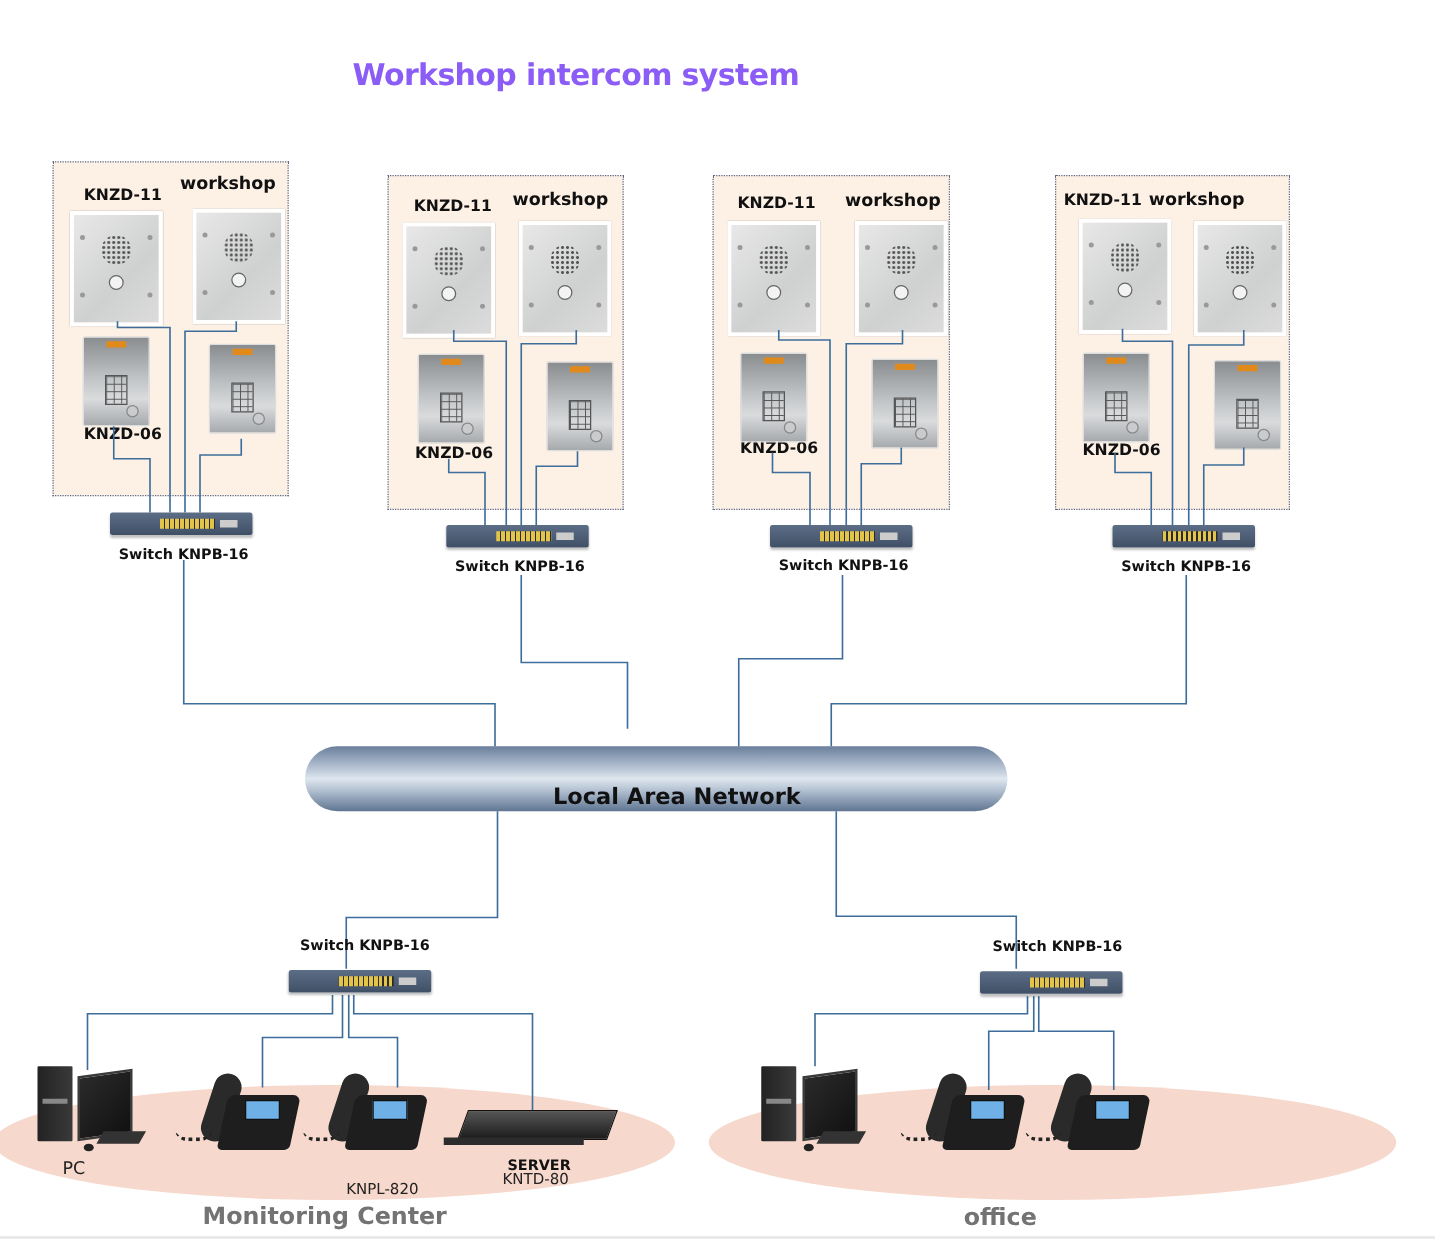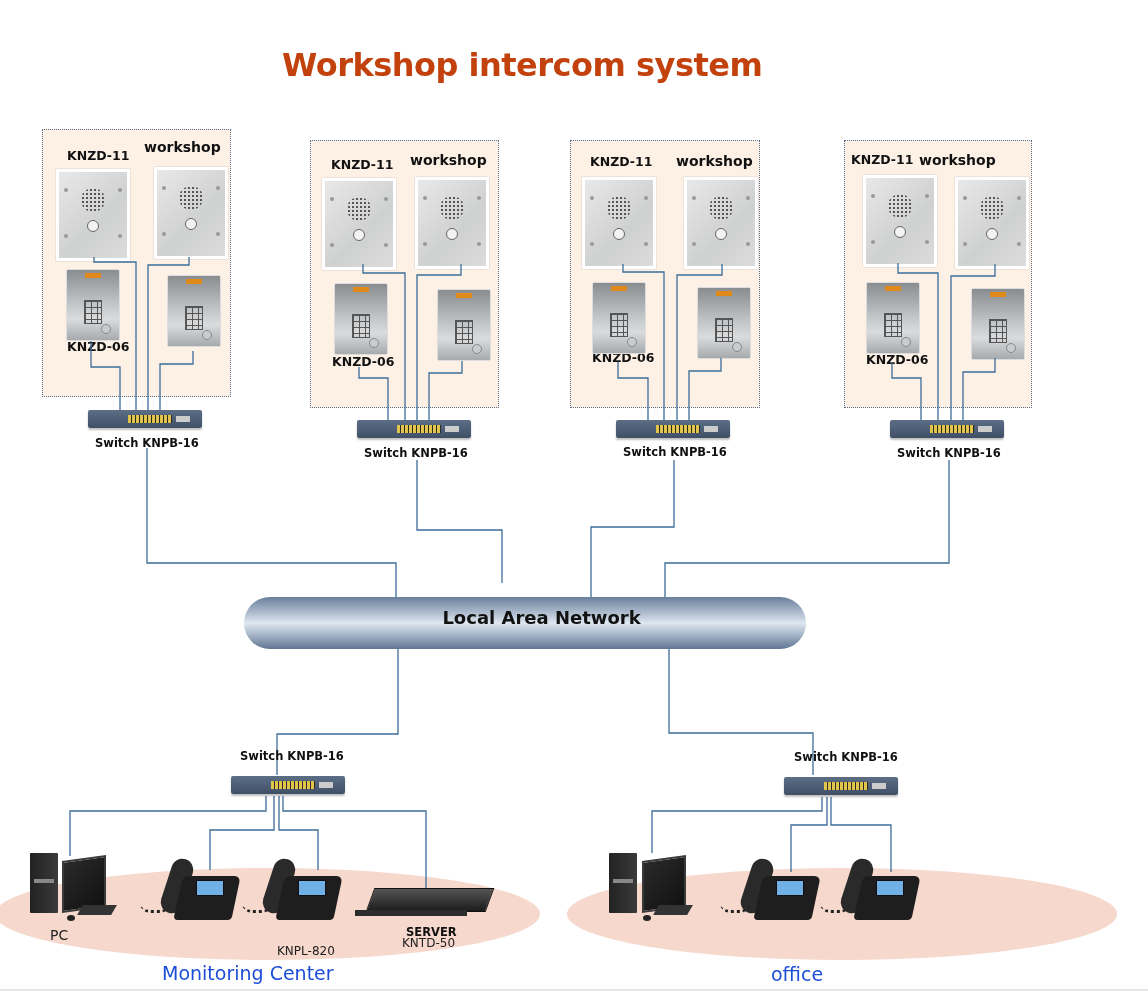--- a/index.html
+++ b/index.html
@@ -1,41 +1,41 @@
 <!DOCTYPE html>
 <html><head>
 <meta charset="utf-8">
 <style>
   html, body { margin:0; padding:0; background:#ffffff; }
   body { width:1148px; height:992px; position:relative; overflow:hidden; font-family:"DejaVu Sans", sans-serif; }
   .abs { position:absolute; }
-  #title { left:282px; top:46px; font-size:32px; font-weight:bold; color:#c2410c; letter-spacing:-0.5px; white-space:nowrap; }
+  #title { left:282px; top:46px; font-size:24px; font-weight:bold; color:#8b5cf6; letter-spacing:-0.5px; white-space:nowrap; }
   .zone { position:absolute; background:#fdf1e6; border:1.5px dotted #5a6b8a; box-sizing:border-box; }
   .lbl { position:absolute; font-size:12.5px; font-weight:bold; color:#111; white-space:nowrap; }
   .lbl-ws { font-size:14px; }
   .sw-lbl { position:absolute; font-size:11.5px; font-weight:bold; color:#111; white-space:nowrap; }
   .plain-lbl { position:absolute; font-size:12px; color:#222; white-space:nowrap; }
   .knzd11 { position:absolute; width:68px; height:86px; background:linear-gradient(135deg,#e8e8e8,#cfd0d0 60%,#dcdcdc); border:3px solid #fff; box-shadow:0 0 1px #999; }
   .knzd11 .grill { position:absolute; left:22px; top:16px; width:24px; height:24px; border-radius:50%;
       background-image:radial-gradient(#555 1px, transparent 1.3px); background-size:4px 4px; }
   .knzd11 .btn { position:absolute; left:28px; top:48px; width:12px; height:12px; border-radius:50%; background:#f3f3f3; border:1.5px solid #666; box-sizing:border-box; }
   .knzd11 .dot { position:absolute; width:4px; height:4px; border-radius:50%; background:#999; }
   .knzd06 { position:absolute; width:52px; height:70px; background:linear-gradient(180deg,#8a8d90,#bfc2c4 45%,#d9dbdd 70%,#a7aaad); border:1.5px solid #ddd; border-radius:2px; }
   .knzd06 .brand { position:absolute; left:18px; top:3px; width:16px; height:5px; background:#e08a1c; }
   .knzd06 .keys { position:absolute; left:17px; top:30px; width:18px; height:24px;
       background-image:linear-gradient(#555 1px, transparent 1px), linear-gradient(90deg,#555 1px, transparent 1px); background-size:6px 6px; border:1px solid #555; box-sizing:border-box; }
   .knzd06 .b2 { position:absolute; right:8px; bottom:6px; width:8px; height:8px; border-radius:50%; background:#c9cbcd; border:1px solid #888; }
   .switch { position:absolute; width:114px; height:18px; background:linear-gradient(180deg,#5c6e86,#3f4f66); border-radius:2px; box-shadow:0 2px 2px rgba(0,0,0,0.25); }
   .switch .ports { position:absolute; left:40px; top:5px; width:44px; height:8px; background:repeating-linear-gradient(90deg,#e2c44a 0 3px,#2a2a2a 3px 4px); }
   .switch .sfp { position:absolute; left:88px; top:6px; width:14px; height:6px; background:#ccc; }
   #lan { position:absolute; left:244px; top:597px; width:562px; height:52px; border-radius:26px/26px;
       background:linear-gradient(180deg,#6a7f9c 0%,#b9c6d6 35%,#dfe7ef 50%,#b2c0d1 68%,#5f7592 100%); }
-  #lan-label { position:absolute; left:0; right:0; top:10px; text-align:center; font-size:18px; font-weight:bold; color:#111;margin-left:33px; }
+  #lan-label { position:absolute; left:0; right:0; top:30px; text-align:center; font-size:18px; font-weight:bold; color:#111;margin-left:33px; }
   .ellipse { position:absolute; border-radius:50%; background:#f6d8cc; }
-  .area-lbl { position:absolute; font-size:19px; font-weight:normal; color:#1d4ed8; white-space:nowrap; }
+  .area-lbl { position:absolute; font-size:19px; font-weight:bold; color:#737373; white-space:nowrap; }
   .pc-tower { position:absolute; width:28px; height:60px; background:linear-gradient(90deg,#222,#3a3a3a); border-radius:1px; }
   .pc-tower::after { content:""; position:absolute; left:4px; top:26px; width:20px; height:4px; background:#888; }
   .pc-mon { position:absolute; width:40px; height:48px; background:linear-gradient(135deg,#2a2a2a,#111); border:2px solid #3a3a3a; transform:skewY(-8deg); }
   .pc-kb { position:absolute; width:34px; height:10px; background:#333; transform:skewX(-30deg); }
   .pc-mouse { position:absolute; width:8px; height:6px; border-radius:50%; background:#222; }
   .phone { position:absolute; width:70px; height:62px; }
   .phone .base { position:absolute; left:12px; top:18px; width:58px; height:44px; background:#1e1e1e; border-radius:6px 6px 4px 4px; transform:skewX(-12deg); }
   .phone .screen { position:absolute; left:30px; top:22px; width:26px; height:14px; background:#6fb0e6; border:1px solid #111; }
   .phone .handset { position:absolute; left:0; top:0; width:22px; height:56px; background:#2a2a2a; border-radius:12px; transform:rotate(18deg); }
   .phone .cord { position:absolute; left:-26px; top:42px; width:30px; height:10px; border-bottom:3px dotted #222; border-radius:0 0 10px 10px; }
@@ -283,21 +283,21 @@
     <div class="handset"></div>
     <div class="base"></div>
     <div class="screen"></div>
     <div class="cord"></div>
   </div>
 <div class="plain-lbl" style="left:277px;top:944px;">KNPL-820</div>
 
 <div class="server" style="left:370px;top:888px;"></div>
 <div class="server-front" style="left:355px;top:910px;"></div>
 <div class="sw-lbl" style="left:406px;top:925px;">SERVER</div>
-<div class="plain-lbl" style="left:402px;top:936px;">KNTD-50</div>
+<div class="plain-lbl" style="left:402px;top:936px;">KNTD-80</div>
 
 <div class="area-lbl" style="left:162px;top:962px;">Monitoring Center</div>
 
 <div class="pc-tower" style="left:609px;top:853px;"></div>
 <div class="pc-mon" style="left:642px;top:858px;"></div>
 <div class="pc-kb" style="left:656px;top:905px;"></div>
 <div class="pc-mouse" style="left:643px;top:915px;"></div>
 
 <div class="phone" style="left:746px;top:858px;">
     <div class="handset"></div>

